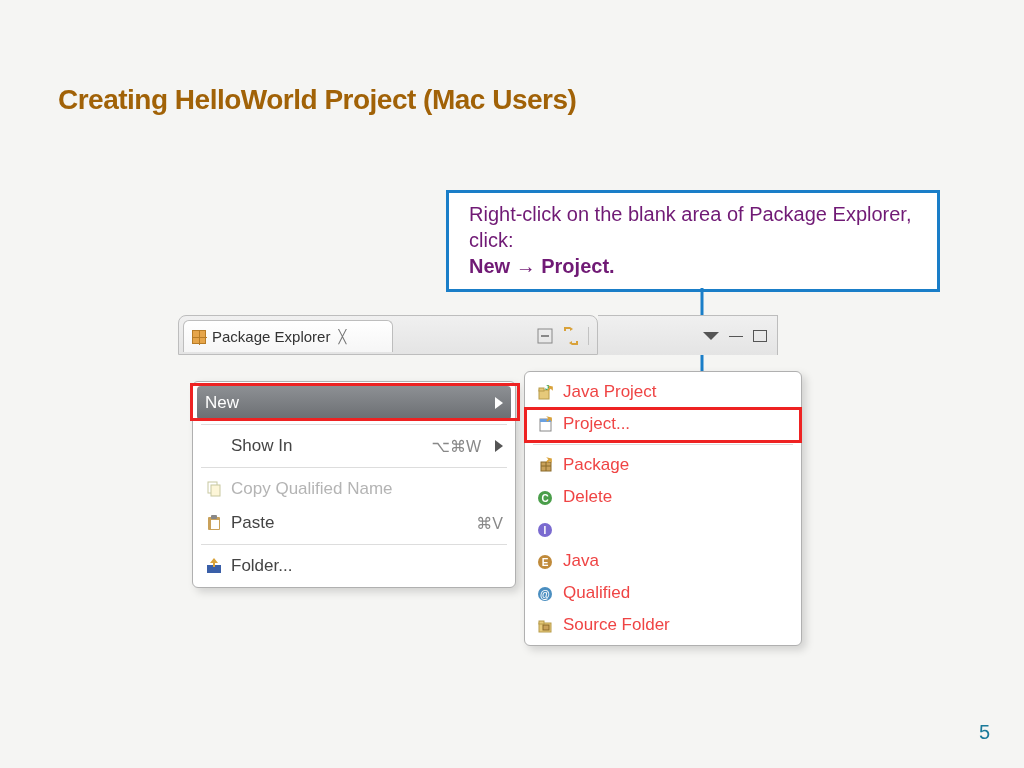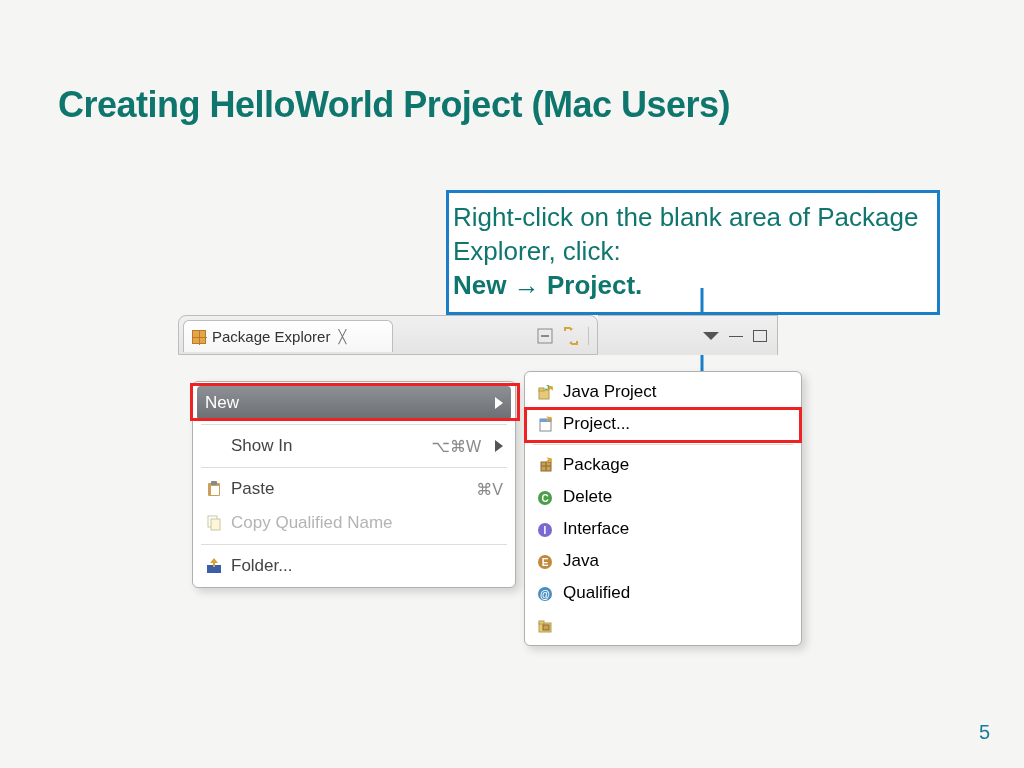--- a/index.html
+++ b/index.html
@@ -9,36 +9,36 @@
     height: 768px;
     background: #f5f5f3;
     font-family: "Helvetica Neue", Arial, sans-serif;
     position: relative;
     overflow: hidden;
   }
   .slide-title {
     position: absolute;
     left: 58px;
     top: 84px;
-    font-size: 36px;
+    font-size: 28px;
     font-weight: 700;
-    color: #0f766e;
+    color: #a16207;
     letter-spacing: -0.5px;
   }
   .callout {
     position: absolute;
     left: 446px;
     top: 190px;
     width: 494px;
     border: 3px solid #1a7ec8;
     background: #fff;
-    padding: 8px 12px 10px 4px;
-    font-size: 26px;
+    padding: 8px 12px 10px 20px;
+    font-size: 20px;
     line-height: 1.3;
-    color: #0f766e;
+    color: #701a75;
   }
   .callout .bold { font-weight: 700; }
   .arrow {
     position: absolute;
     left: 692px;
     top: 288px;
     width: 20px;
     height: 150px;
     pointer-events: none;
   }
@@ -185,21 +185,21 @@
   }
   .icon svg { width: 18px; height: 18px; }
 
   
   .menu.right {
     left: 346px; top: 56px;
     width: 278px;
     padding: 4px 0;
   }
   .menu.right .menu-row { height: 32px; color: #333; }
-  .menu.right .menu-row .label { color: #000000; }
+  .menu.right .menu-row .label { color: #ef4444; }
 
   
   .hl {
     position: absolute;
     border: 3px solid #e22;
     background: transparent;
     pointer-events: none;
   }
 
   .page-num {
@@ -268,39 +268,39 @@
       <span class="sub"></span>
     </div>
     <div class="menu-sep"></div>
     <div class="menu-row">
       <span class="icon"></span>
       <span class="label">Show In</span>
       <span class="shortcut">⌥⌘W</span>
       <span class="sub"></span>
     </div>
     <div class="menu-sep"></div>
+    <div class="menu-row disabled">
+      <span class="icon">
+        <svg viewBox="0 0 18 18">
+            <rect x="3" y="2" width="9" height="11" fill="#fff" stroke="#c8c8a0"></rect>
+            <rect x="6" y="5" width="9" height="11" fill="#fdf6d8" stroke="#c8c8a0"></rect>
+          </svg>
+      </span>
+      <span class="label">Copy Qualified Name</span>
+    </div>
     <div class="menu-row">
       <span class="icon">
         <svg viewBox="0 0 18 18">
             <rect x="3" y="3" width="12" height="13" rx="1" fill="#c9a15a"></rect>
             <rect x="6" y="6" width="8" height="9" fill="#fff"></rect>
             <rect x="6" y="1" width="6" height="4" rx="1" fill="#888"></rect>
           </svg>
       </span>
       <span class="label">Paste</span>
       <span class="shortcut">⌘V</span>
-    </div>
-    <div class="menu-row disabled">
-      <span class="icon">
-        <svg viewBox="0 0 18 18">
-            <rect x="3" y="2" width="9" height="11" fill="#fff" stroke="#c8c8a0"></rect>
-            <rect x="6" y="5" width="9" height="11" fill="#fdf6d8" stroke="#c8c8a0"></rect>
-          </svg>
-      </span>
-      <span class="label">Copy Qualified Name</span>
     </div>
     <div class="menu-sep"></div>
     <div class="menu-row">
       <span class="icon">
         <svg viewBox="0 0 18 18">
             <rect x="2" y="8" width="14" height="8" fill="#3a5fa8"></rect>
             <polygon points="9,1 13,6 10,6 10,10 8,10 8,6 5,6" fill="#d9a23a"></polygon>
           </svg>
       </span>
       <span class="label">Folder...</span>
@@ -350,21 +350,20 @@
       </span>
       <span class="label">Delete</span>
     </div>
     <div class="menu-row">
       <span class="icon">
         <svg viewBox="0 0 18 18">
             <circle cx="8" cy="10" r="7" fill="#7a6ad0"></circle>
             <text x="8" y="14" font-size="10" fill="#fff" text-anchor="middle" font-weight="bold">I</text>
           </svg>
       </span>
-      <span class="label">Interface</span>
     </div>
     <div class="menu-row">
       <span class="icon">
         <svg viewBox="0 0 18 18">
             <circle cx="8" cy="10" r="7" fill="#c08a3a"></circle>
             <text x="8" y="14" font-size="10" fill="#fff" text-anchor="middle" font-weight="bold">E</text>
           </svg>
       </span>
       <span class="label">Java</span>
     </div>
@@ -378,20 +377,21 @@
       <span class="label">Qualified</span>
     </div>
     <div class="menu-row">
       <span class="icon">
         <svg viewBox="0 0 18 18">
             <rect x="2" y="7" width="12" height="9" fill="#e6c97a" stroke="#b89b4a"></rect>
             <rect x="2" y="5" width="5" height="3" fill="#e6c97a" stroke="#b89b4a"></rect>
             <rect x="6" y="9" width="6" height="5" fill="#c9a15a" stroke="#8a6a2a"></rect>
           </svg>
       </span>
+      <span class="label">Source Folder</span>
     </div>
   </div>
 
   <div class="hl" style="left:12px; top:68px; width:330px; height:38px;"></div>
   <div class="hl" style="left:346px; top:92px; width:278px; height:36px;"></div>
 </div>
 
 <div class="page-num">5</div>
 
 </body></html>

